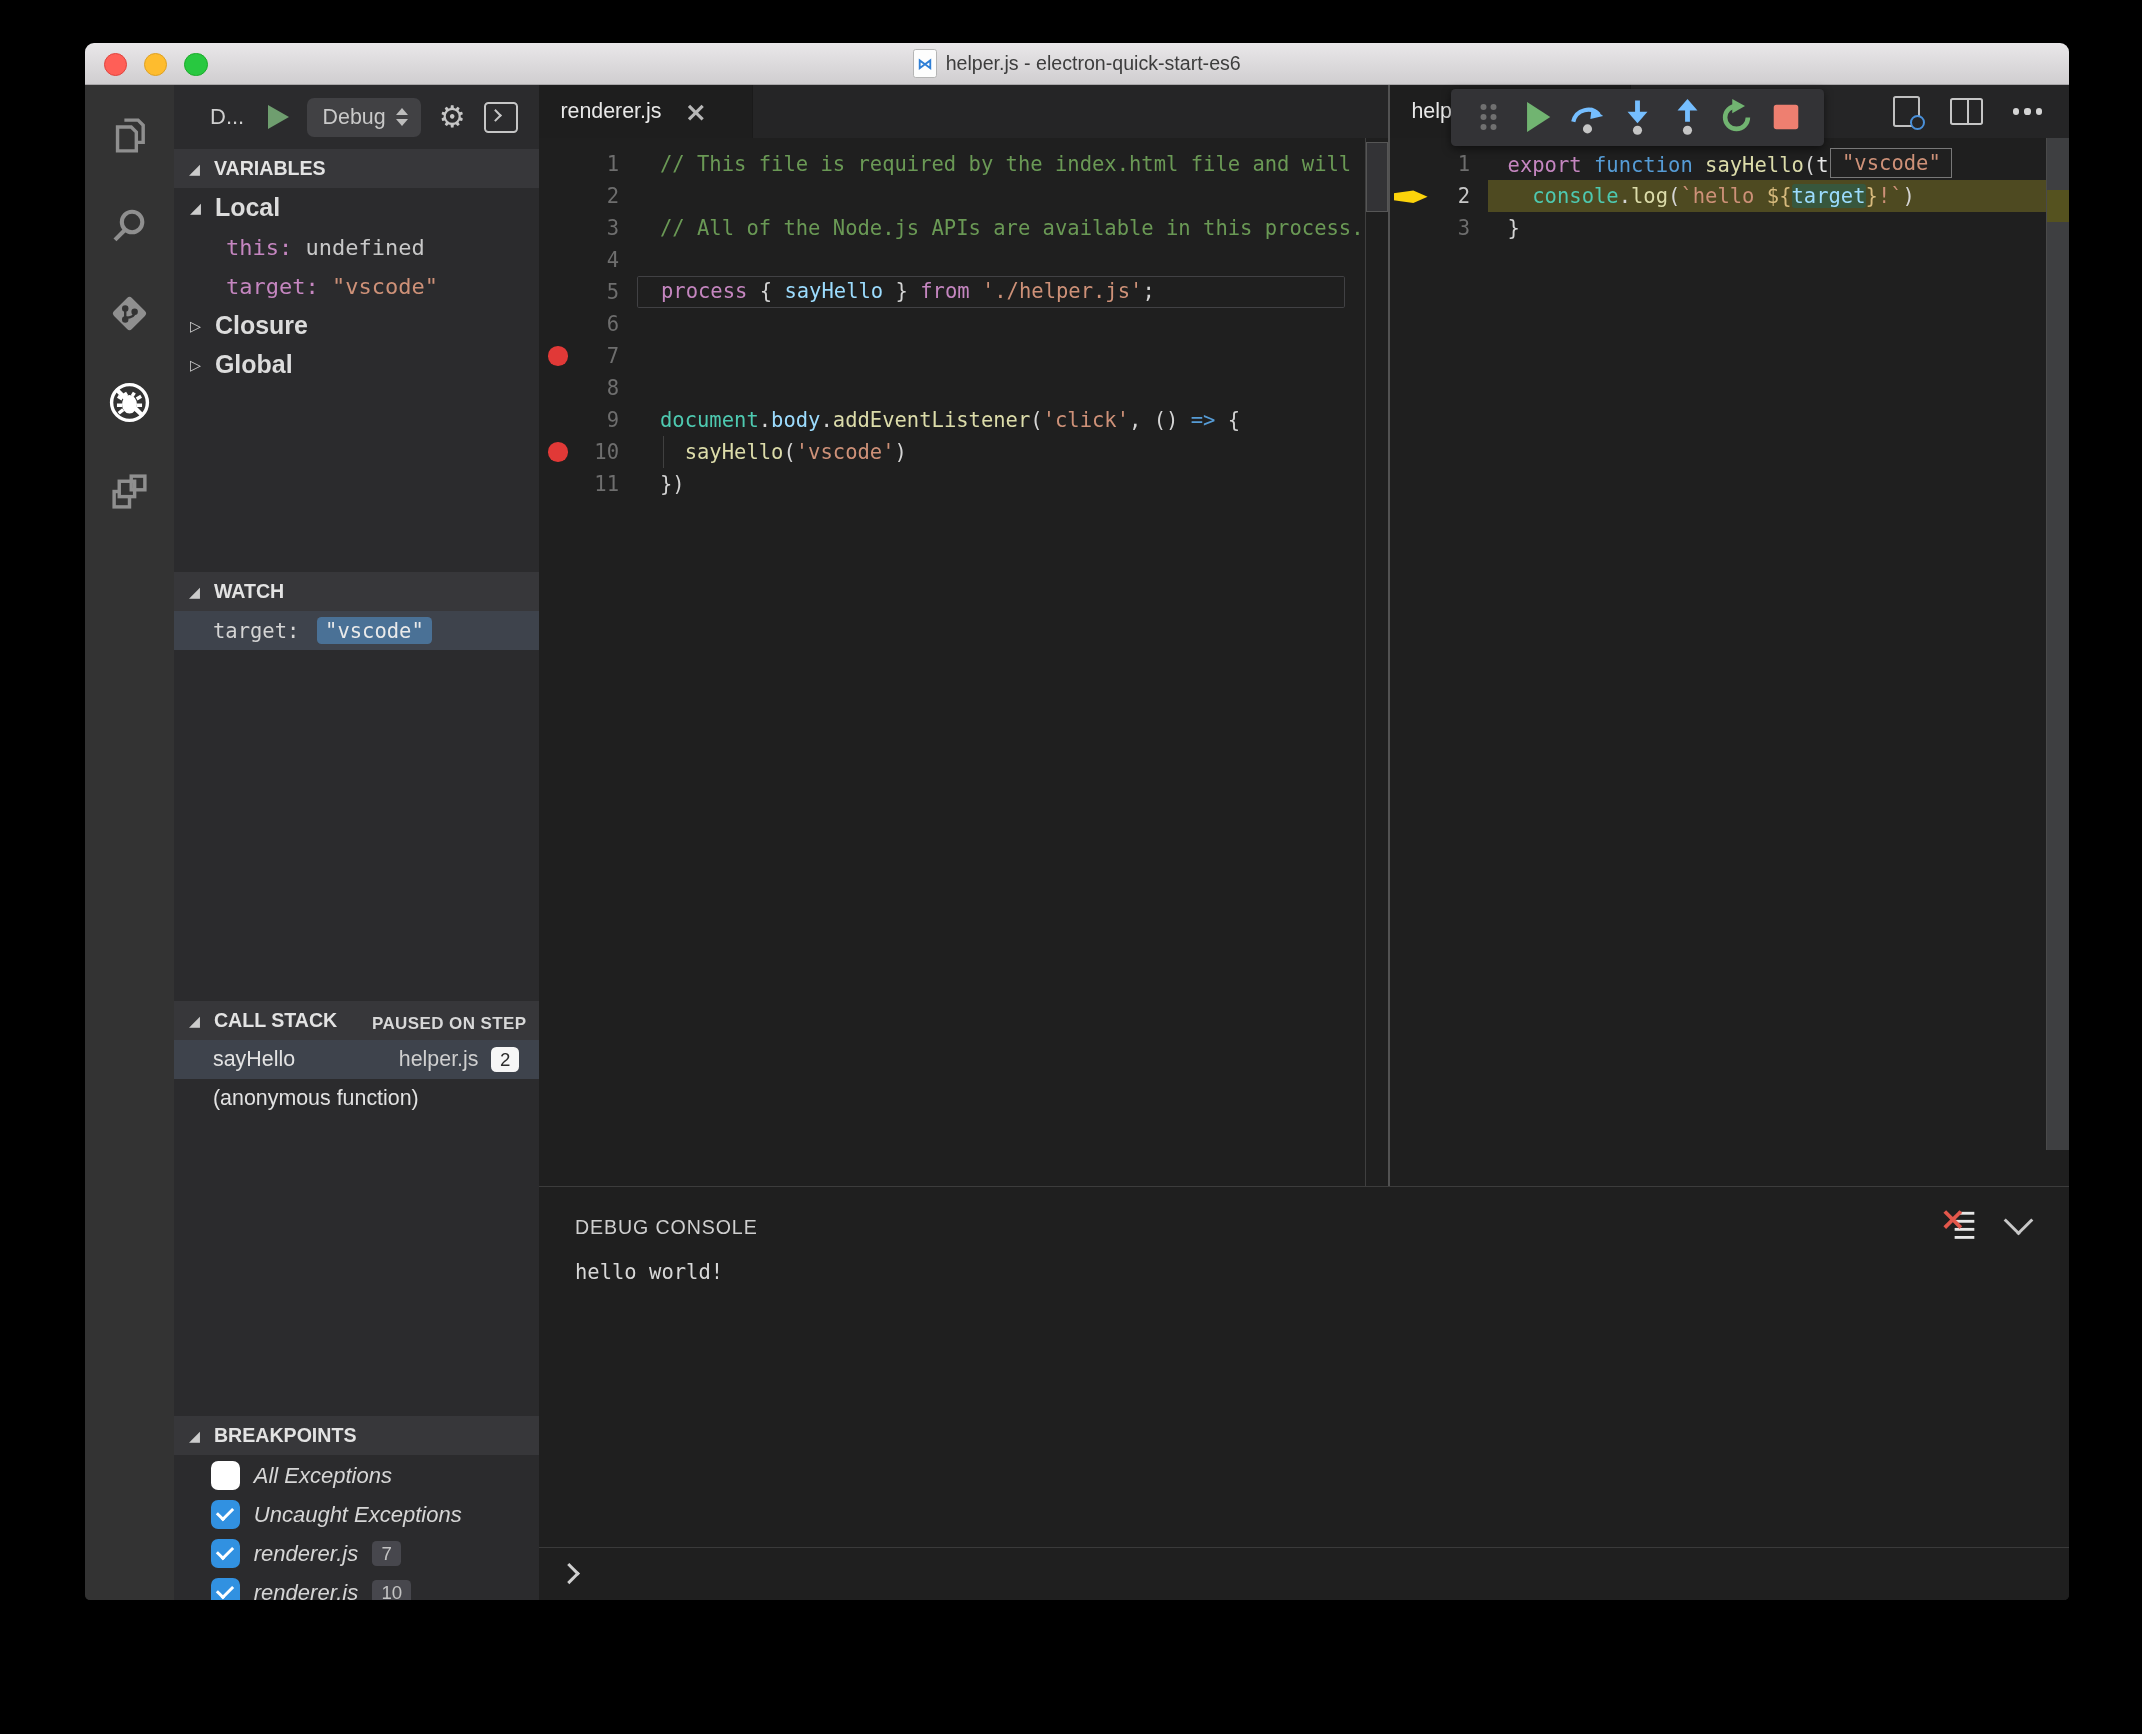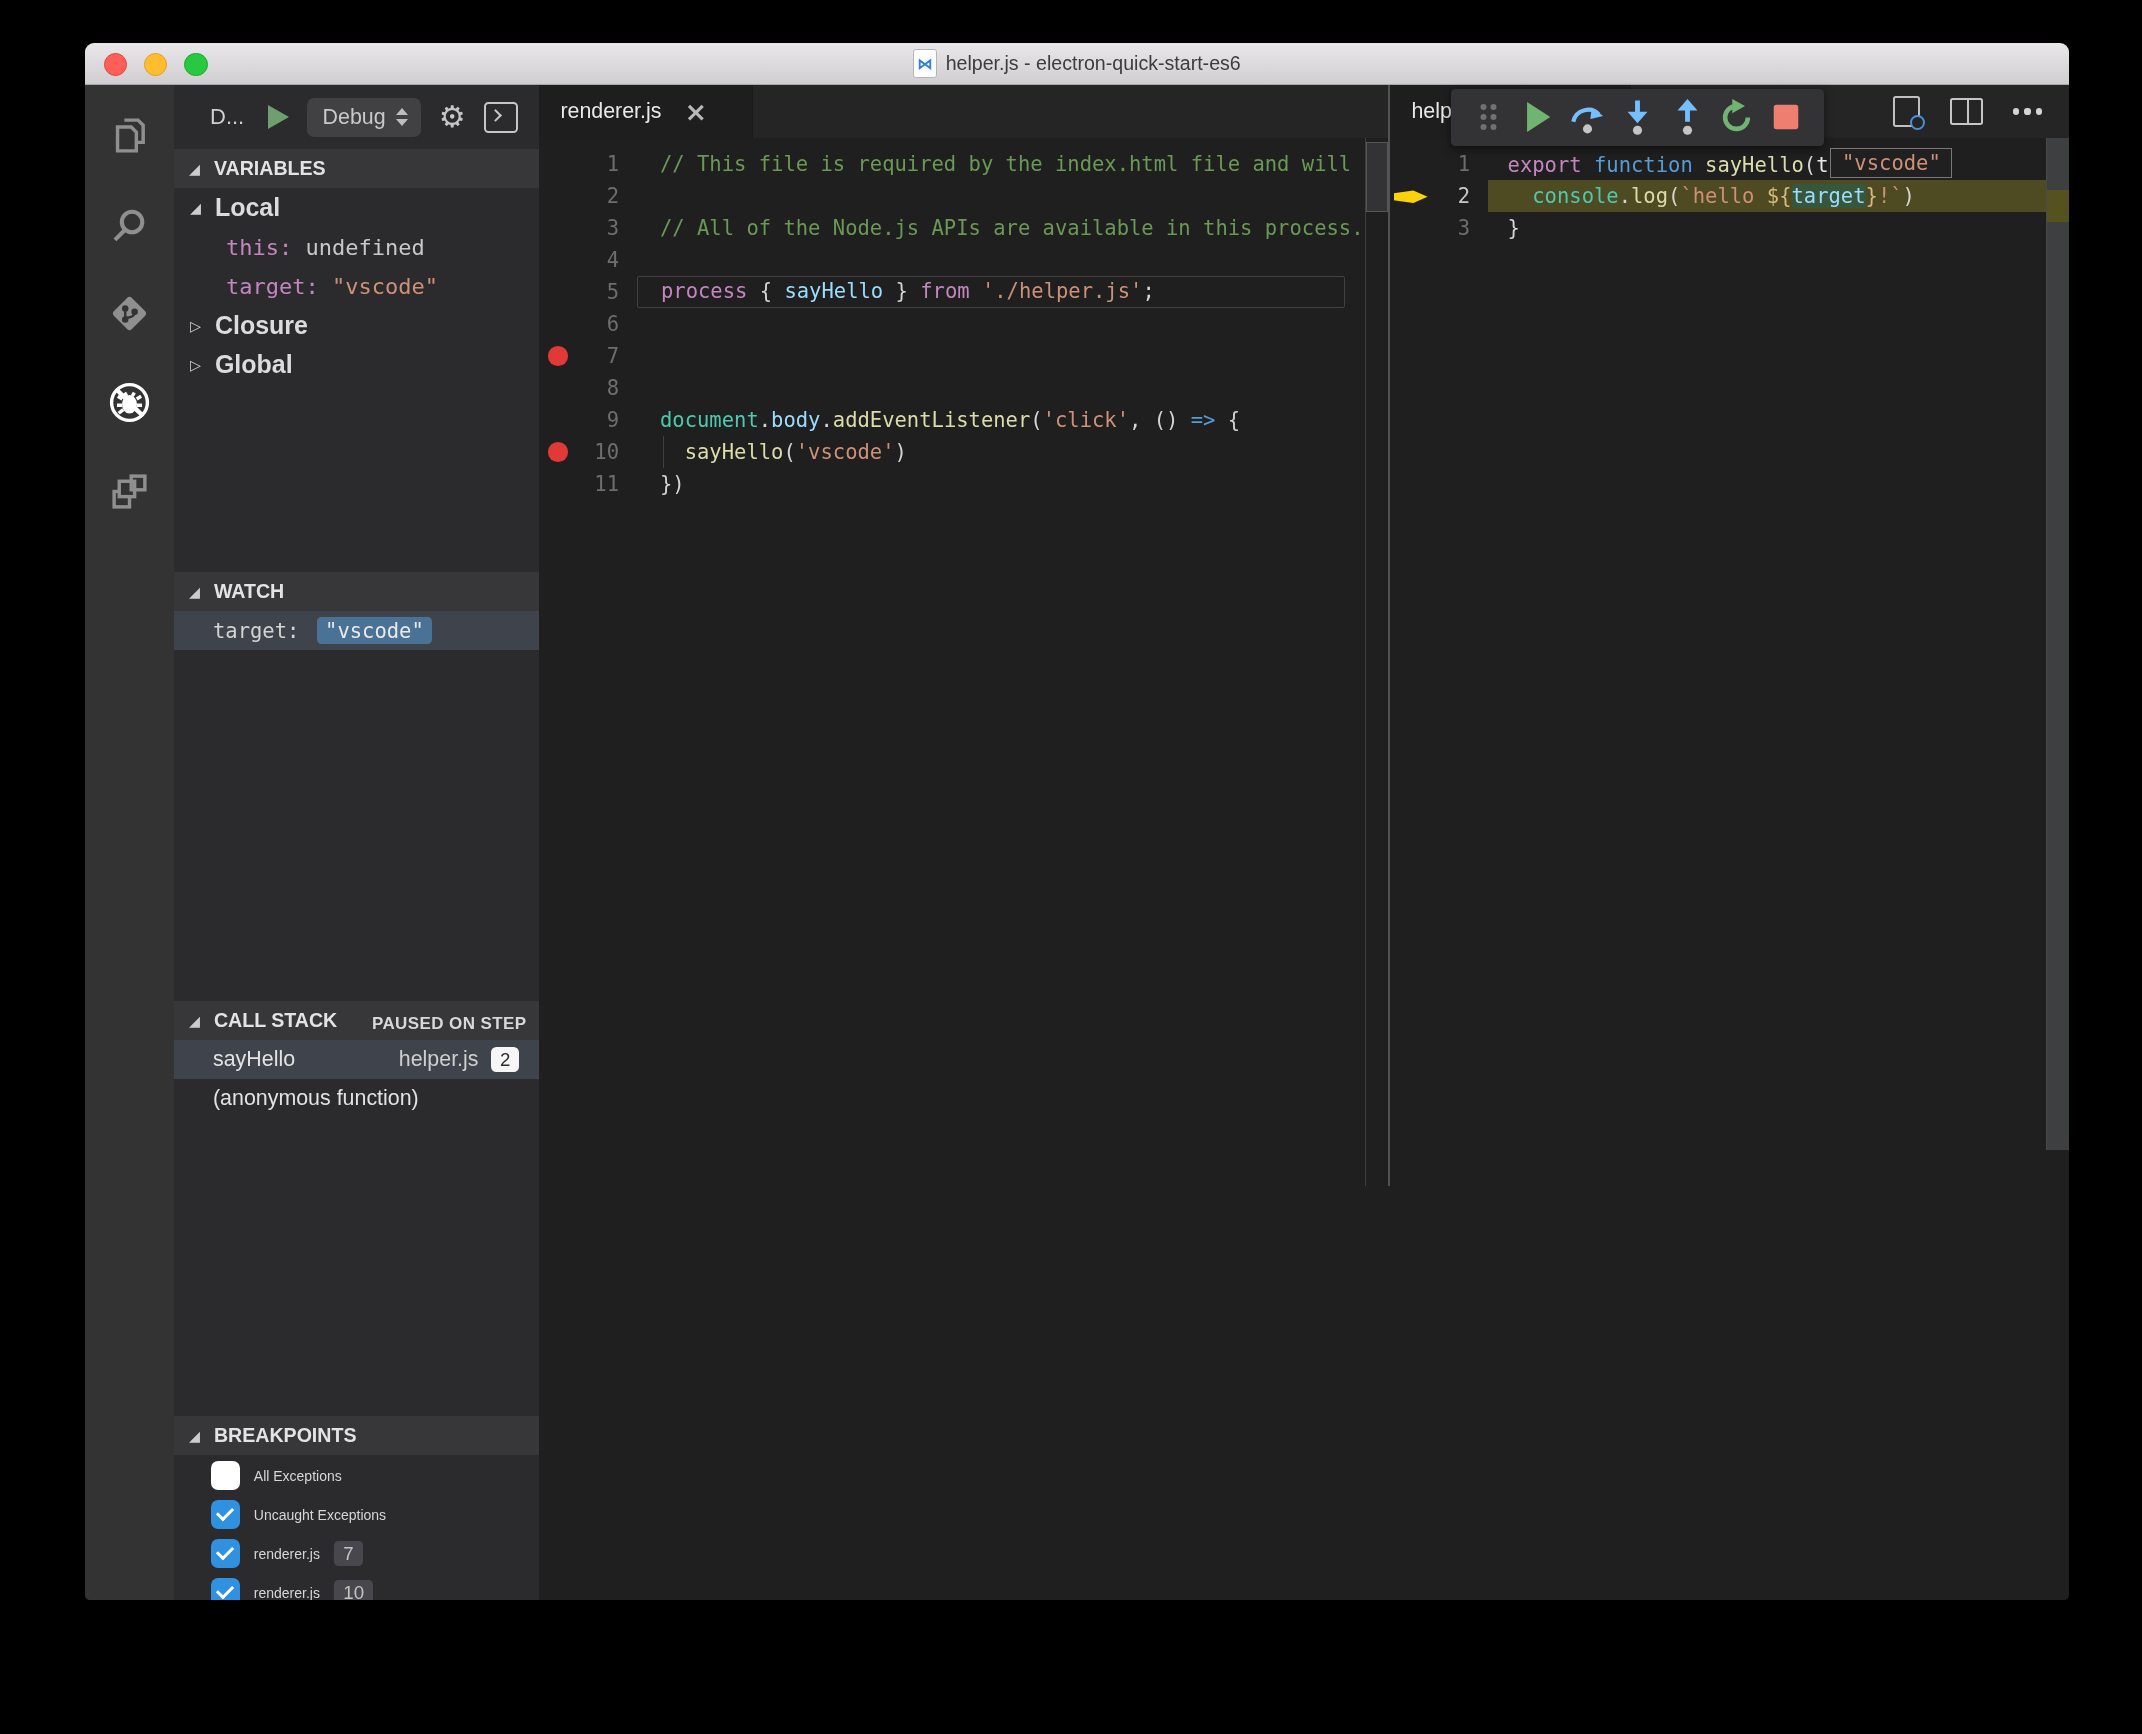--- a/index.html
+++ b/index.html
@@ -58,21 +58,21 @@
   .cs-status{position:absolute;right:12.5px;font-size:17px;letter-spacing:0.4px;color:#d8d8d8;font-weight:bold;margin-top:6px;}
   .frame-name{color:#e2e2e2;font-size:21.4px;margin-left:39px;}
   .frame-right{position:absolute;right:19.6px;display:flex;align-items:center;gap:12.5px;}
   .frame-file{color:#cfcfcf;font-size:21.4px;}
   .line-badge{background:#f6f6f6;color:#2d2d2d;font-size:18.7px;border-radius:5.3px;padding:1.8px 9px;}
   .bp-row{padding-left:37px;gap:14.3px;}
   .cbx{width:28.5px;height:28.5px;border-radius:7.1px;background:#fff;flex:none;position:relative;}
   .cbx.checked{background:#3191e1;}
   .cbx.checked::after{content:'';position:absolute;left:6.2px;top:7.1px;width:13.4px;height:7.1px;
     border-left:3.1px solid #fff;border-bottom:3.1px solid #fff;transform:rotate(-45deg);}
-  .bp-label{color:#d6d6d6;font-size:14px;}
+  .bp-label{color:#d6d6d6;font-size:22px;font-style:italic;}
   .bp-badge{background:#47474d;color:#c4c4c4;font-size:18.7px;border-radius:4.5px;padding:1.8px 9px;}
   
   .editors{position:absolute;left:454px;top:0;width:1530px;height:100%;}
   .group{position:absolute;top:0;height:1101px;background:#1f1f1f;overflow:hidden;}
   .group.left{left:0;width:849px;}
   .group.right{left:851px;width:679px;}
   .group-divider{position:absolute;left:849px;top:0;width:1.8px;height:1101px;background:#525252;}
   .tabbar{height:53px;background:#252526;display:flex;position:relative;}
   .tab{height:100%;background:#1e1e1e;display:flex;align-items:center;padding:0 21.4px;gap:23px;
     border-right:0.9px solid #1a1a1a;box-sizing:border-box;}
@@ -381,17 +381,41 @@
             <polygon points="10,0 19,5 10,10" fill="#71b471"></polygon>
           </svg>
         </span>
         <span class="dbg-btn">
           <svg width="30" height="30" viewBox="0 0 22 22">
               <rect x="2" y="2" width="18" height="18" rx="2" fill="#ee7f70"></rect>
             </svg>
         </span>
       </div>
 
+      <div class="panel">
+        <span class="panel-title">DEBUG CONSOLE</span>
+        <div class="panel-actions">
+          <span>
+            <svg width="36" height="34" viewBox="0 0 40 38">
+              <g stroke="#e6e6e6" stroke-width="3.2">
+                <line x1="18" y1="7" x2="36" y2="7"></line>
+                  <line x1="14" y1="16" x2="36" y2="16"></line>
+                <line x1="14" y1="25" x2="36" y2="25"></line>
+                  <line x1="14" y1="34" x2="36" y2="34"></line>
+              </g>
+              <g stroke="#e2574b" stroke-width="4.2">
+                <line x1="3" y1="5" x2="21" y2="23"></line>
+                  <line x1="21" y1="5" x2="3" y2="23"></line>
+              </g>
+            </svg>
+          </span>
+          <span class="chev-down"></span>
+        </div>
+        <div class="console-out mono">hello world!</div>
+        <div class="console-input">
+          <span class="prompt-chev"></span>
+        </div>
+      </div>
 
     </div>
   </div>
 </div>
 
 
 </body></html>

